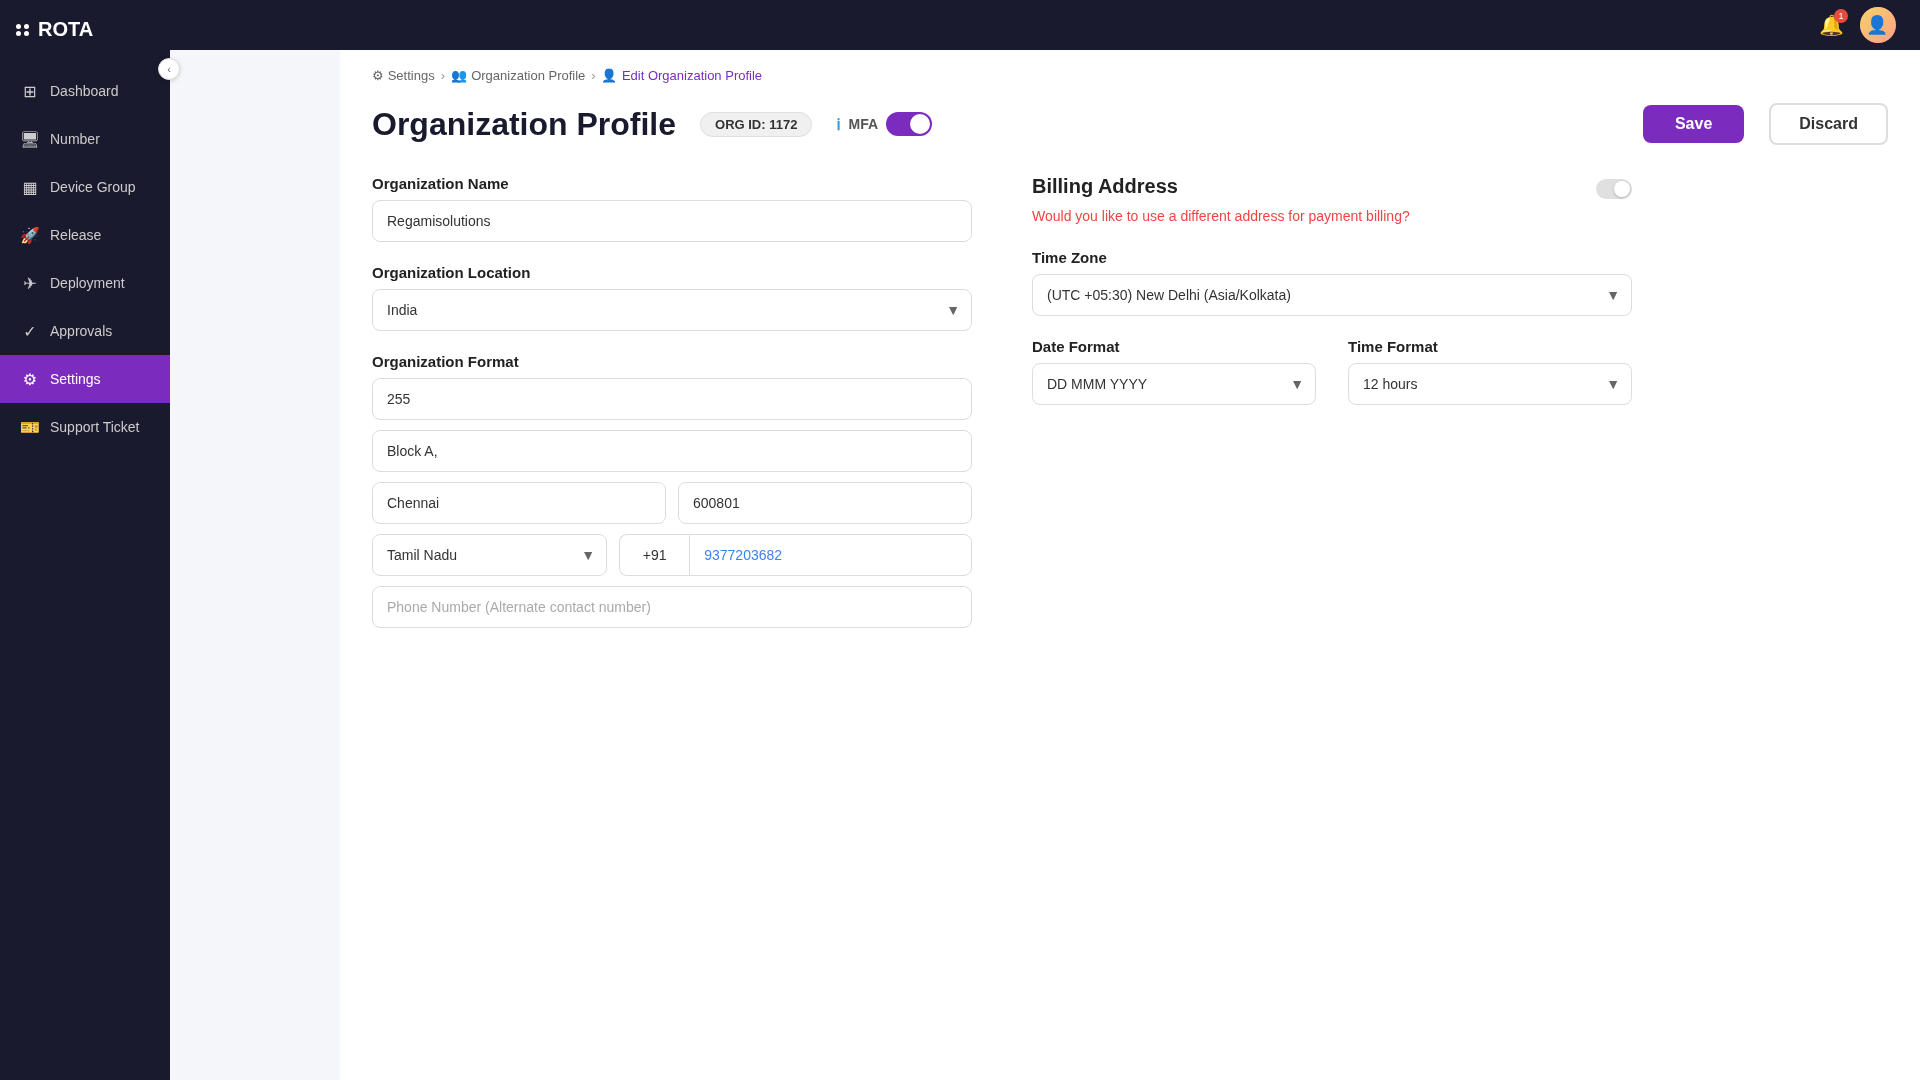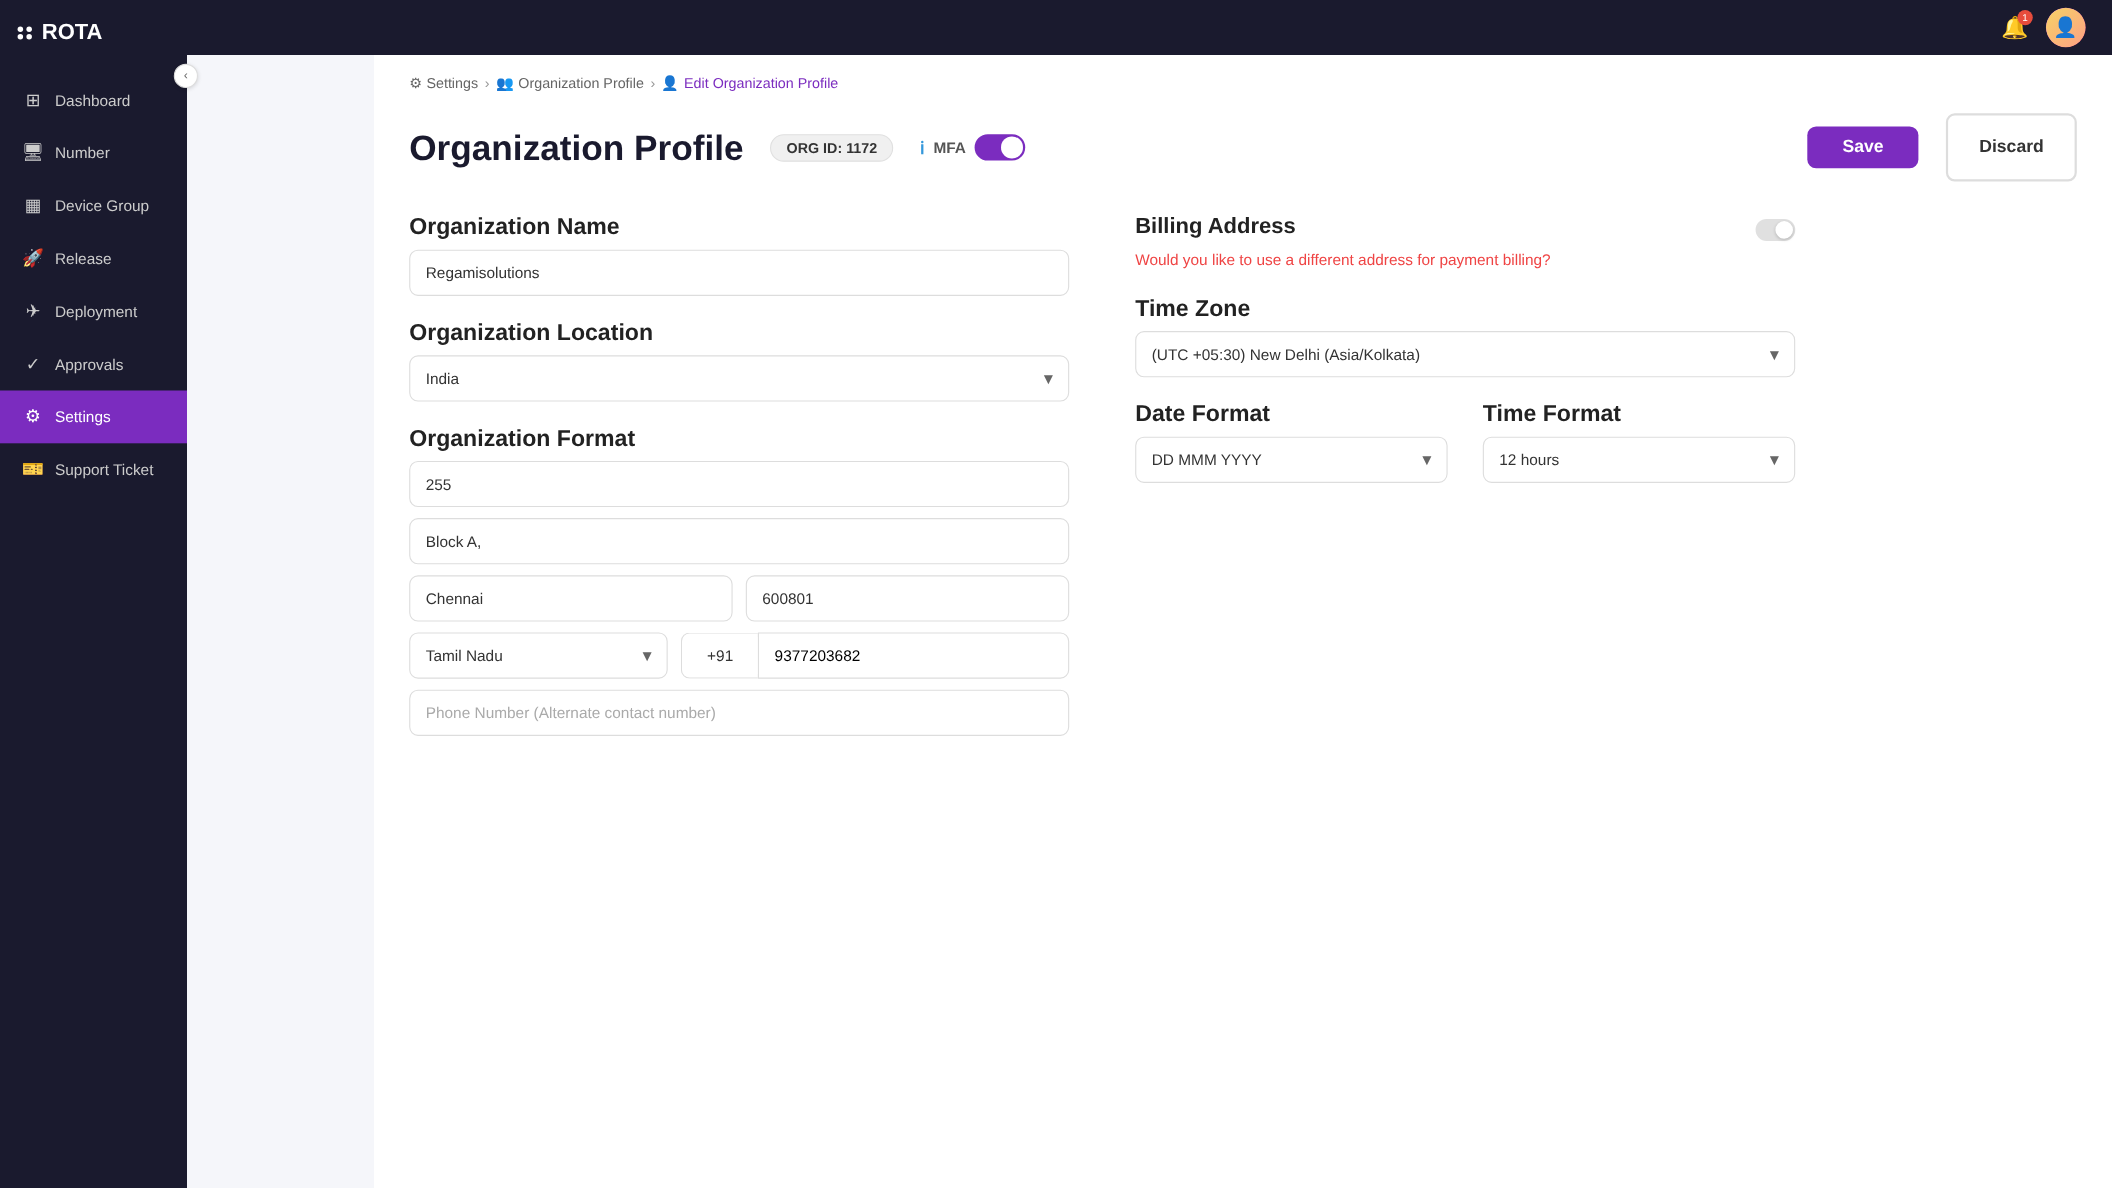--- a/index.html
+++ b/index.html
@@ -207,39 +207,39 @@
       padding: 10px 32px;
       font-size: 16px;
       font-weight: 600;
       cursor: pointer;
     }
     .btn-discard {
       background: #fff;
       color: #333;
       border: 2px solid #ddd;
       border-radius: 8px;
-      padding: 20px 28px;
+      padding: 10px 28px;
       font-size: 16px;
       font-weight: 600;
       cursor: pointer;
     }
 
     
     .form-container {
       padding: 10px 32px 40px;
       display: flex;
       gap: 60px;
     }
     .form-left { flex: 1; max-width: 600px; }
     .form-right { flex: 1; max-width: 600px; }
 
     .form-group { margin-bottom: 22px; }
     .form-label {
       display: block;
-      font-size: 21px;
+      font-size: 15px;
       font-weight: 600;
       color: #222;
       margin-bottom: 8px;
     }
     .form-input {
       width: 100%;
       border: 1px solid #ddd;
       border-radius: 8px;
       padding: 12px 14px;
       font-size: 14px;
@@ -293,21 +293,21 @@
       background: #fff;
       color: #333;
       width: 70px;
       text-align: center;
     }
     .phone-number {
       border: 1px solid #ddd;
       border-radius: 0 8px 8px 0;
       padding: 12px 14px;
       font-size: 14px;
-      color: #000000;
+      color: #3b82f6;
       flex: 1;
       outline: none;
     }
 
     
     .billing-row {
       display: flex;
       align-items: flex-start;
       justify-content: space-between;
       margin-bottom: 22px;

